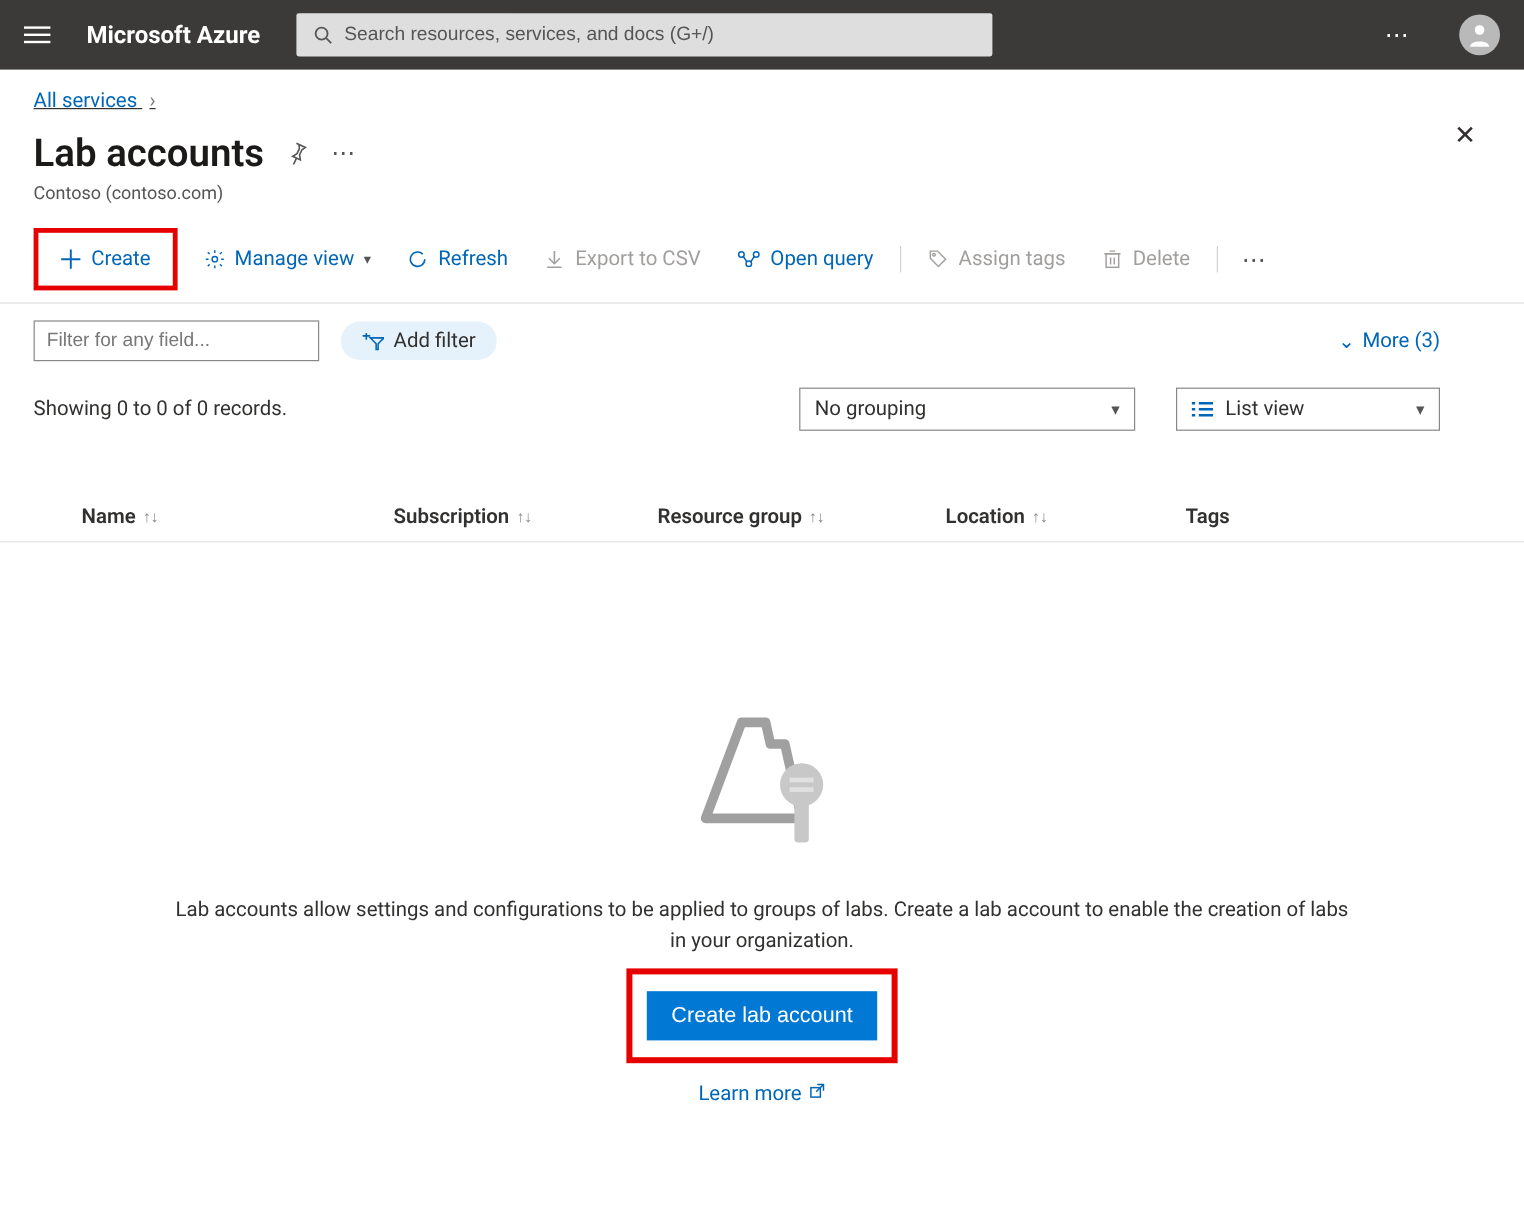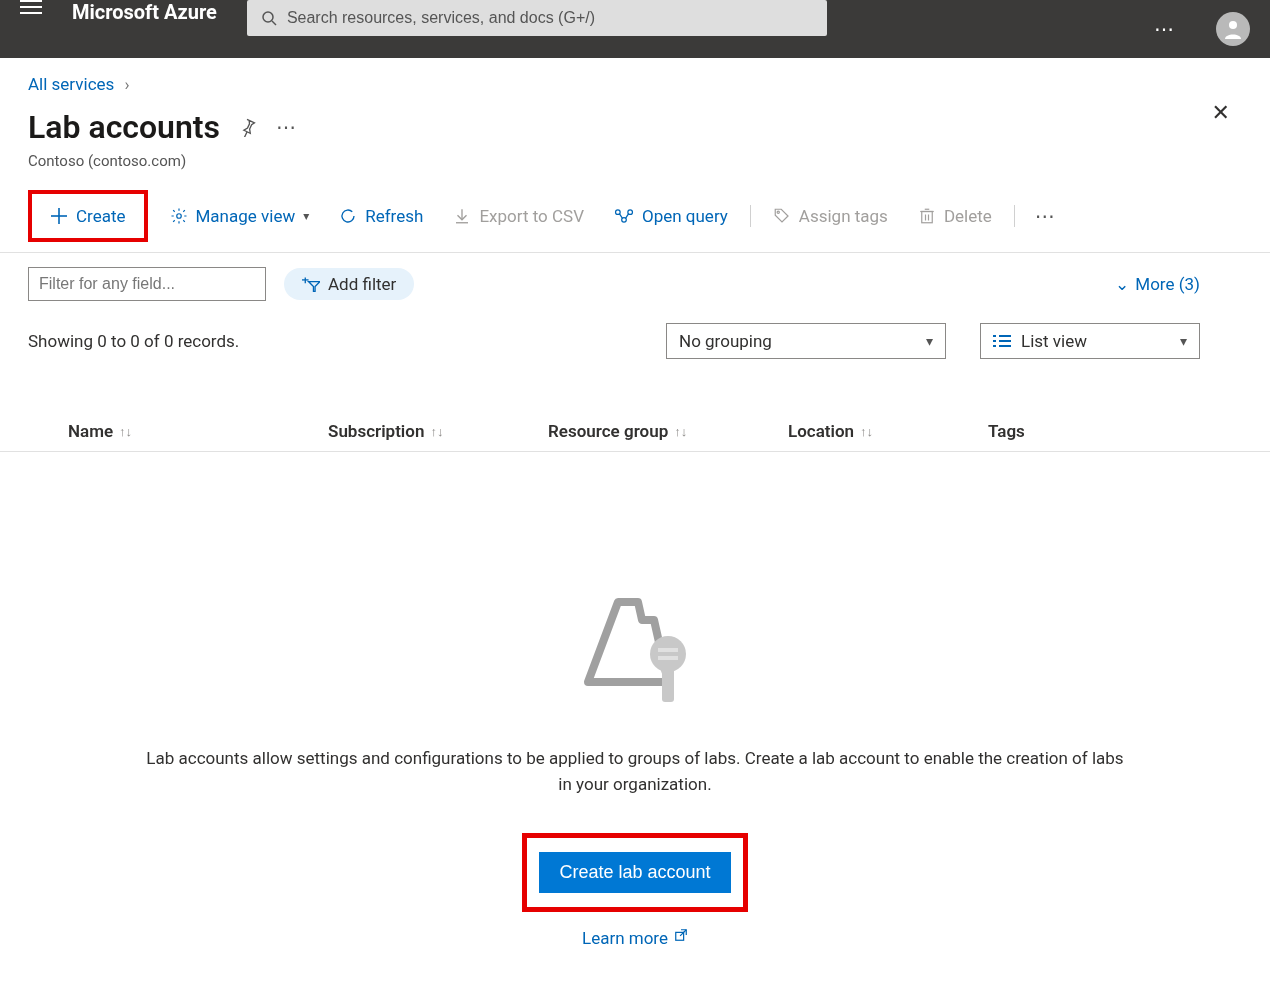--- a/index.html
+++ b/index.html
@@ -9,20 +9,21 @@
     color: #323130;
     width: 1270px;
     height: 1006px;
     overflow: hidden;
   }
   
   .topbar {
     height: 58px;
     background: #3b3a39;
     display: flex;
+    align-items: center;
     padding: 0 20px 0 20px;
     gap: 30px;
   }
   .hamburger { color: #fff; display:flex; flex-direction:column; gap:4px; cursor:pointer;}
   .hamburger span { width:22px; height:2px; background:#fff; display:block;}
   .brand { color:#fff; font-size:20px; font-weight:700; white-space:nowrap;}
   .search-box {
     flex: 0 0 580px;
     height: 36px;
     background: #dedede;
@@ -34,21 +35,21 @@
   .search-box input {
     border:none; outline:none; background:transparent;
     font-size:16px; color:#323130; width:100%;
   }
   .search-box input::placeholder { color:#555; }
   .topbar-right { margin-left:auto; display:flex; align-items:center; gap:40px;}
   .dots-horizontal { color:#fff; font-size:20px; letter-spacing:2px;}
   .avatar { width:34px; height:34px; border-radius:50%; background:#b9b9b9; display:flex; align-items:center; justify-content:center;}
   .avatar svg { width:24px; height:24px; fill:#fff;}
   
-  .breadcrumb { padding: 16px 28px 0; font-size:17px; }
+  .breadcrumb { padding: 16px 28px 0; font-size:17px;text-decoration:underline; }
   .breadcrumb a { color:#0066b7; text-decoration:none;}
   .breadcrumb .chev { color:#777; margin-left:6px;}
   
   .page-header { padding: 14px 28px 0; display:flex; align-items:center; gap:18px; position:relative;}
   .page-title { font-size:32px; font-weight:600; color:#1b1a19;}
   .pin { color:#555; }
   .header-dots { color:#555; font-size:20px; letter-spacing:2px;}
   .close-x { position:absolute; right:40px; top:6px; font-size:22px; color:#323130; cursor:pointer;}
   .subtitle { padding: 6px 28px 0; font-size:15px; color:#555;}
   
@@ -81,21 +82,21 @@
   .th .sort { color:#8a8886; font-size:13px;}
   .col-name { width:300px; padding-left:40px;}
   .col-sub { width:220px;}
   .col-rg { width:240px;}
   .col-loc { width:200px;}
   .col-tags { width:120px;}
   
   .empty-state { text-align:center; padding-top:140px;}
   .empty-icon { display:inline-block; margin-bottom:20px;}
   .empty-title { font-size:25px; font-weight:600; margin-bottom:14px;}
-  .empty-desc { font-size:17px; color:#323130; max-width:980px; margin:0 auto 36px; line-height:1.5;}
+  .empty-desc { font-size:17px; color:#323130; max-width:980px; margin:0 auto 10px; line-height:1.5;}
   .create-lab-btn {
     background:#0078d4; color:#fff; border:none; font-size:18px; padding:10px 20px; cursor:pointer;
   }
   .highlight-box-red-2 { display:inline-block; border:5px solid #e60000; padding:14px 12px; margin-bottom:16px;}
   .learn-more { color:#0066b7; font-size:17px; text-decoration:none; display:inline-flex; align-items:flex-start; gap:6px;}
   svg { display:block;}
 </style>
 </head>
 <body>
 

